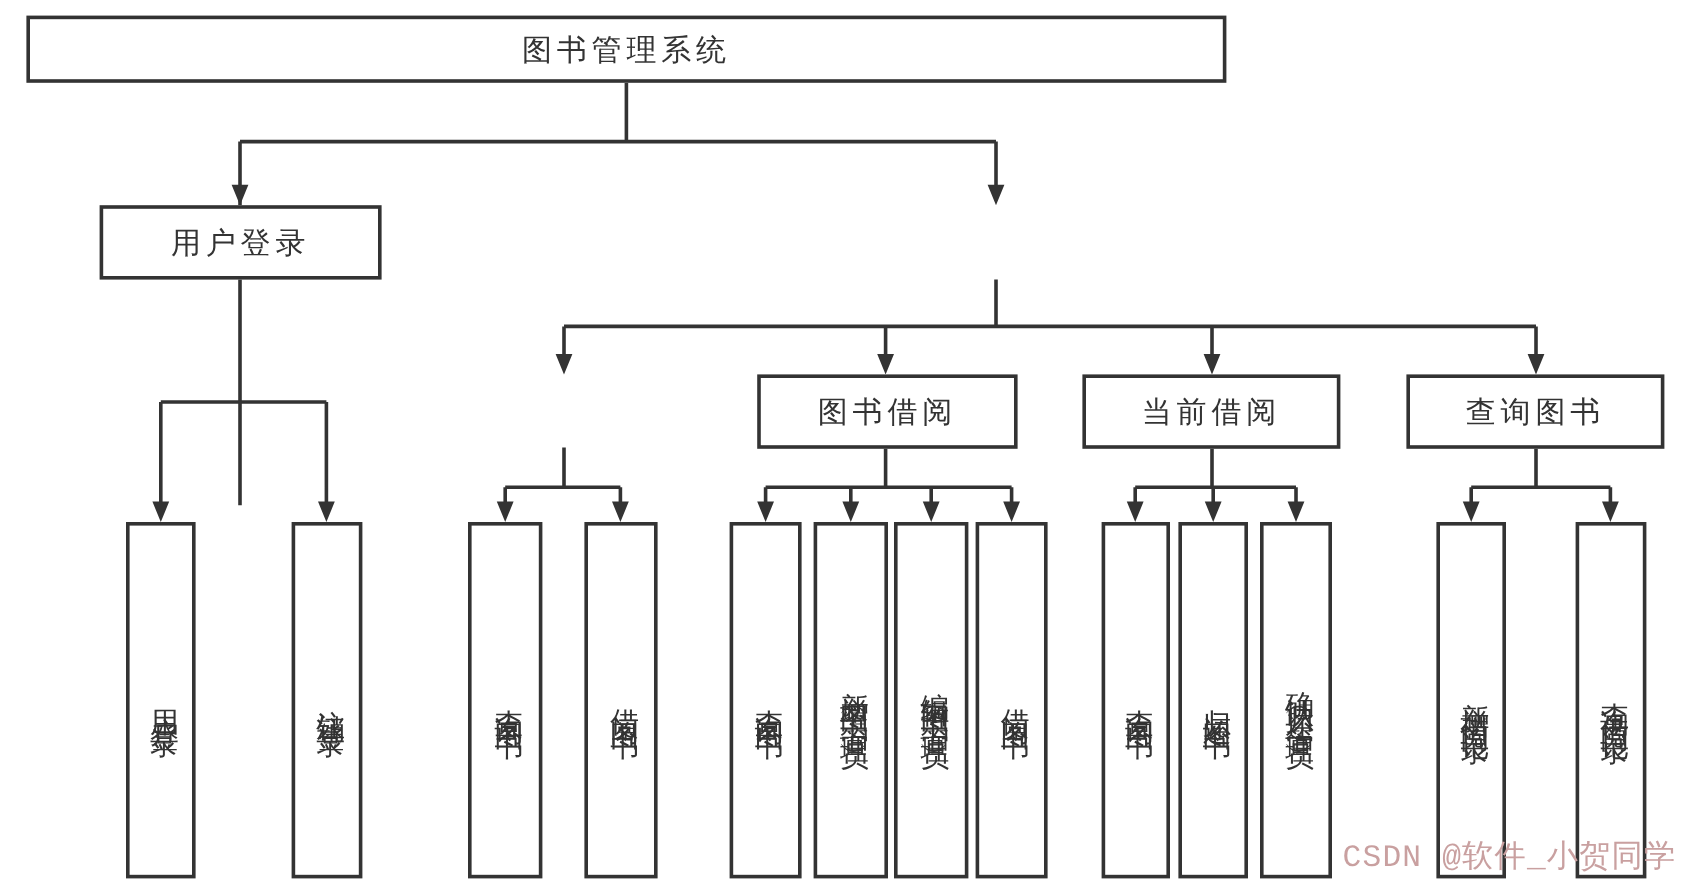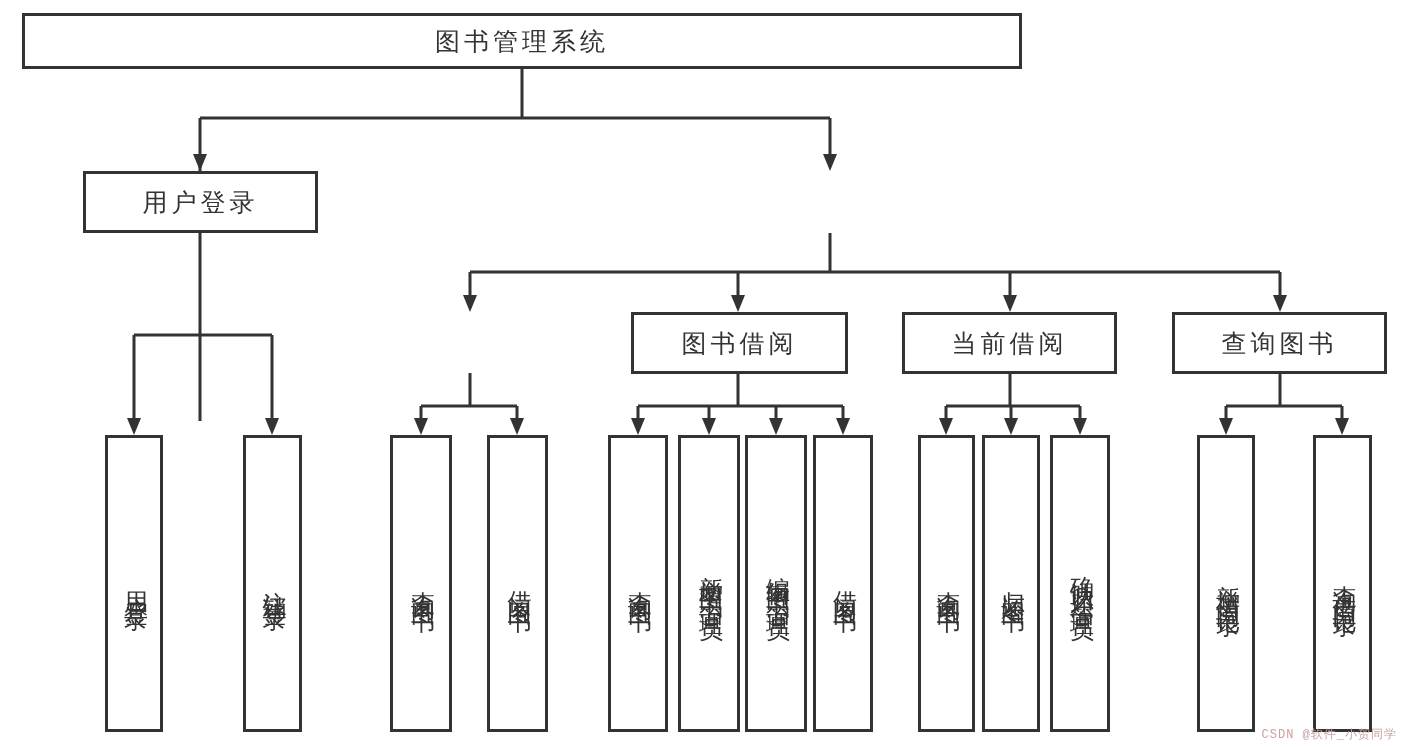--- a/index.html
+++ b/index.html
@@ -32,22 +32,22 @@
     writing-mode:vertical-lr;
     text-orientation:mixed;
     font-size:24px;
     letter-spacing:6px;
     line-height:1;
     color:#333;
   }
   .watermark{
     position:absolute;
     right:8px;
-    bottom:4px;
-    font-size:12px;
+    bottom:16px;
+    font-size:26px;
     letter-spacing:1px;
     color:#c9a0a0;
     white-space:nowrap;
     z-index:10;
   }
 </style>
 </head>
 <body>
 
 <div class="stage">

